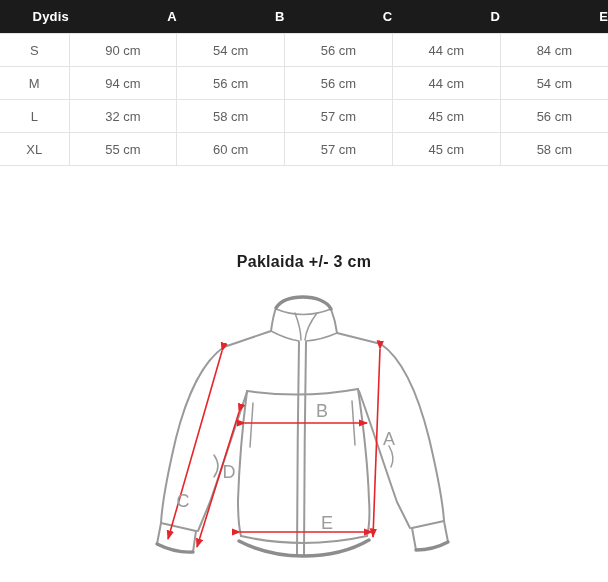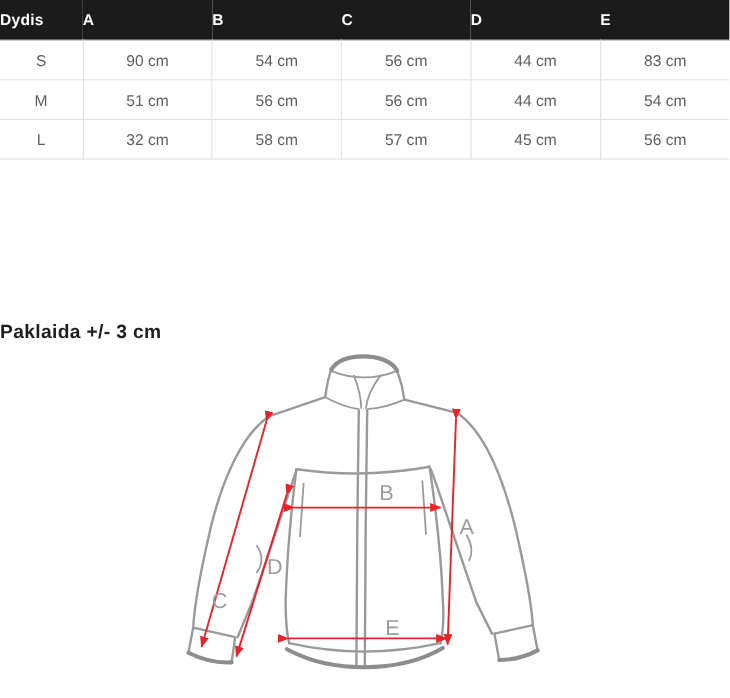--- a/index.html
+++ b/index.html
@@ -6,33 +6,33 @@
   body{
     width:608px;height:582px;position:relative;background:#ffffff;
     font-family:"Liberation Sans",sans-serif;overflow:hidden;
   }
   
   table.size-table{
     width:608px;border-collapse:collapse;table-layout:fixed;
   }
   table.size-table th{
     background:#1b1b1b;color:#ffffff;font-size:13px;font-weight:700;
-    height:33px;text-align:left;padding:0;border:none;letter-spacing:.2px;
+    height:33px;text-align:right;padding:0;border:none;letter-spacing:.2px;
   }
   table.size-table col.first{width:69px;}
   table.size-table td{
     border:1px solid #e3e3e3;height:32px;text-align:center;
     font-size:13px;color:#5f5f5f;padding:0;background:#ffffff;
   }
   table.size-table tr td:first-child{border-left:none;}
   table.size-table tr td:last-child{border-right:none;}
   
   .note{
-    position:absolute;top:253px;left:0;width:100%;text-align:left;
-    font-size:16px;font-weight:700;color:#1e1e1e;letter-spacing:.3px;margin-top:16px;
+    position:absolute;top:253px;left:0;width:100%;text-align:center;
+    font-size:16px;font-weight:700;color:#1e1e1e;letter-spacing:.3px;
   }
   
   .diagram{position:absolute;top:290px;left:150px;width:312px;height:292px;}
   .diagram svg{display:block;}
   .diagram text{
     font-family:"Liberation Sans",sans-serif;font-size:18px;font-weight:400;
   }
 </style>
 </head>
 <body>
@@ -56,37 +56,45 @@
       <th>E</th>
     </tr>
   </thead>
   <tbody>
     <tr>
       <td>S</td>
       <td>90 cm</td>
       <td>54 cm</td>
       <td>56 cm</td>
       <td>44 cm</td>
-      <td>83 cm</td>
+      <td>84 cm</td>
     </tr>
     <tr>
       <td>M</td>
-      <td>51 cm</td>
+      <td>94 cm</td>
       <td>56 cm</td>
       <td>56 cm</td>
       <td>44 cm</td>
       <td>54 cm</td>
     </tr>
     <tr>
       <td>L</td>
       <td>32 cm</td>
       <td>58 cm</td>
       <td>57 cm</td>
       <td>45 cm</td>
       <td>56 cm</td>
+    </tr>
+    <tr>
+      <td>XL</td>
+      <td>55 cm</td>
+      <td>60 cm</td>
+      <td>57 cm</td>
+      <td>45 cm</td>
+      <td>58 cm</td>
     </tr>
   </tbody>
 </table>
 
 <div class="note">Paklaida +/- 3 cm</div>
 
 <div class="diagram">
   <svg width="312" height="292" viewBox="150 290 312 292" xmlns="http://www.w3.org/2000/svg">
     <defs>
       <marker id="ah" markerWidth="11" markerHeight="9" refX="8.5" refY="3.75" orient="auto" markerUnits="userSpaceOnUse">

